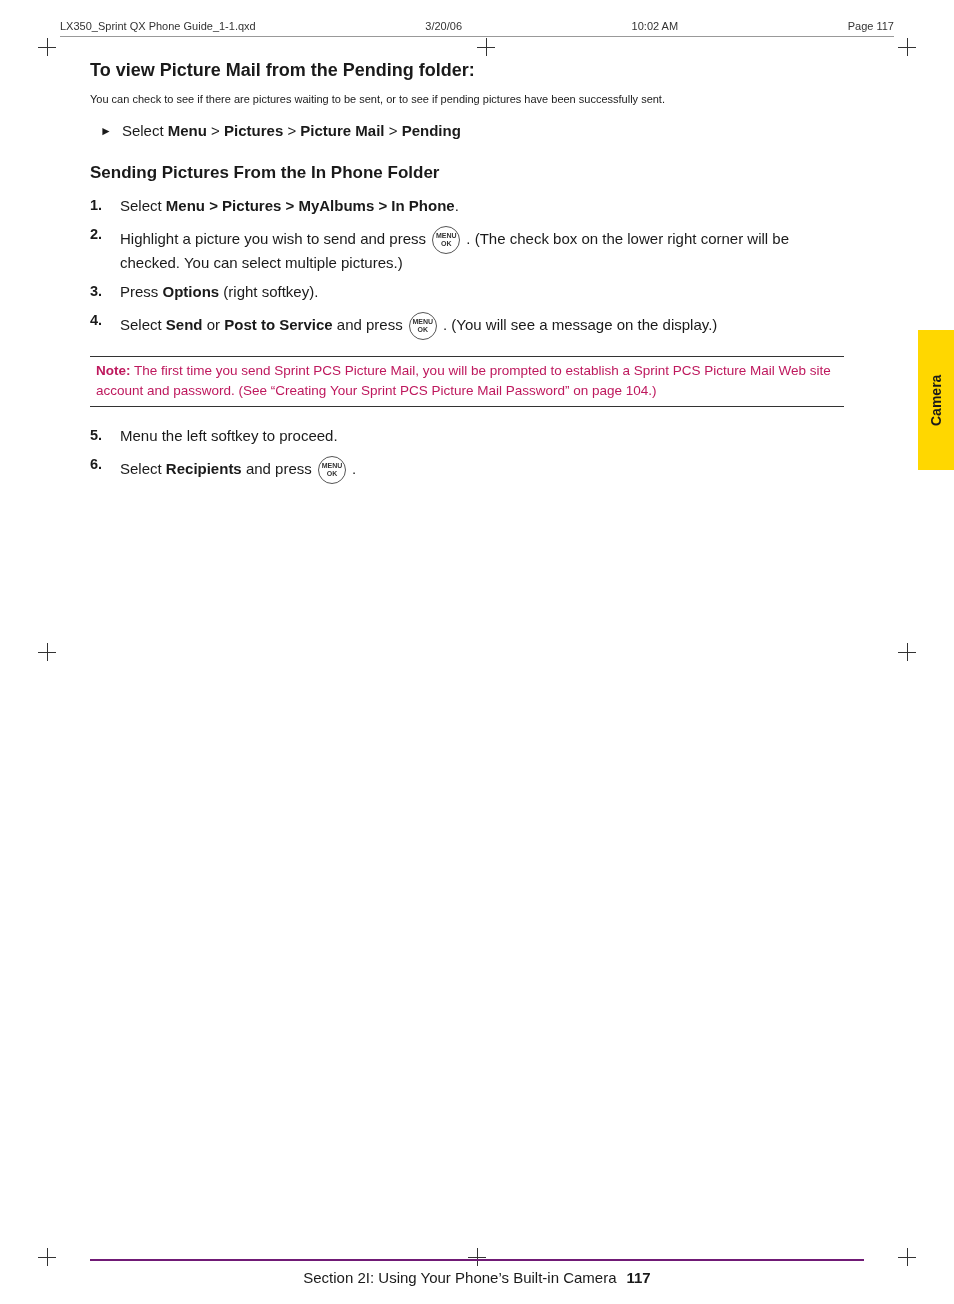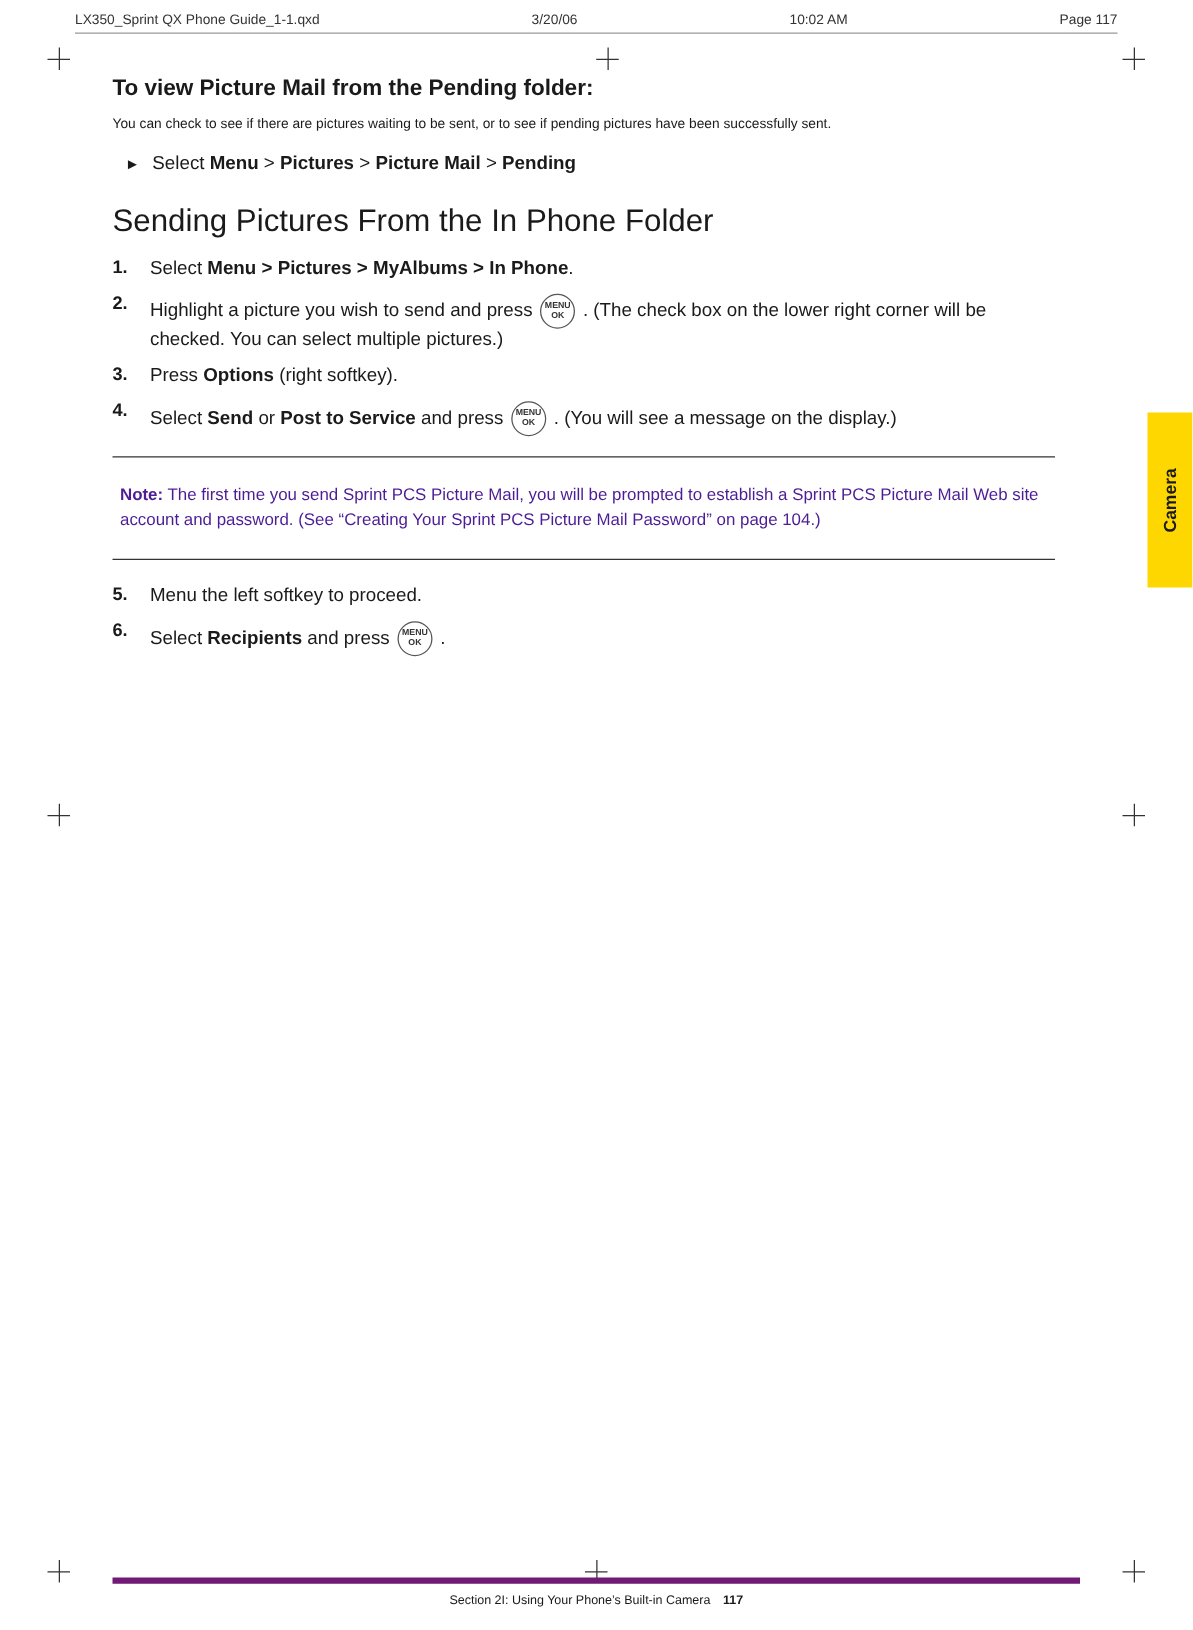--- a/index.html
+++ b/index.html
@@ -9,21 +9,21 @@
       min-height: 1304px;
       background: #ffffff;
       font-family: Arial, Helvetica, sans-serif;
       font-size: 15px;
       color: #1a1a1a;
       position: relative;
     }
 
     .page-header {
       position: absolute;
-      top: 10px;
+      top: 20px;
       left: 60px;
       right: 60px;
       font-size: 11px;
       color: #333;
       display: flex;
       justify-content: space-between;
       border-bottom: 1px solid #999;
       padding-bottom: 4px;
     }
 
@@ -99,22 +99,22 @@
 
     .arrow-icon {
       color: #1a1a1a;
       font-size: 12px;
       margin-right: 10px;
       margin-top: 2px;
       flex-shrink: 0;
     }
 
     .section-heading {
-      font-size: 25px;
-      font-weight: normal;
+      font-size: 17px;
+      font-weight: bold;
       margin-bottom: 14px;
       margin-top: 24px;
       color: #1a1a1a;
       border-bottom: none;
     }
 
     .numbered-list {
       list-style: none;
       margin-bottom: 16px;
     }
@@ -128,25 +128,25 @@
     .num {
       font-weight: bold;
       font-size: 14.5px;
       min-width: 30px;
       flex-shrink: 0;
     }
 
     .note-box {
       border-top: 1.5px solid #333;
       border-bottom: 1.5px solid #333;
-      padding: 20px 6px;
+      padding: 4px 6px;
       margin-bottom: 20px;
       font-size: 13.5px;
       line-height: 1.5;
-      color: #4c1d95;
+      color: #be185d;
     }
 
     .menu-icon {
       display: inline-flex;
       align-items: center;
       justify-content: center;
       width: 28px;
       height: 28px;
       border-radius: 50%;
       border: 1.5px solid #555;
@@ -169,23 +169,23 @@
     strong { font-weight: bold; }
 
     .page-footer {
       position: absolute;
       bottom: 18px;
       left: 90px;
       right: 90px;
       display: flex;
       justify-content: center;
       align-items: center;
-      font-size: 10px;
-      color: #1a1a1a;
-      border-top: 5px solid #701a75;
+      font-size: 15px;
+      color: #1a1a1a;
+      border-top: 2px solid #701a75;
       padding-top: 8px;
     }
 
     .footer-page-num {
       font-weight: bold;
       margin-left: 10px;
     }
 
     
     .reg-mark {

